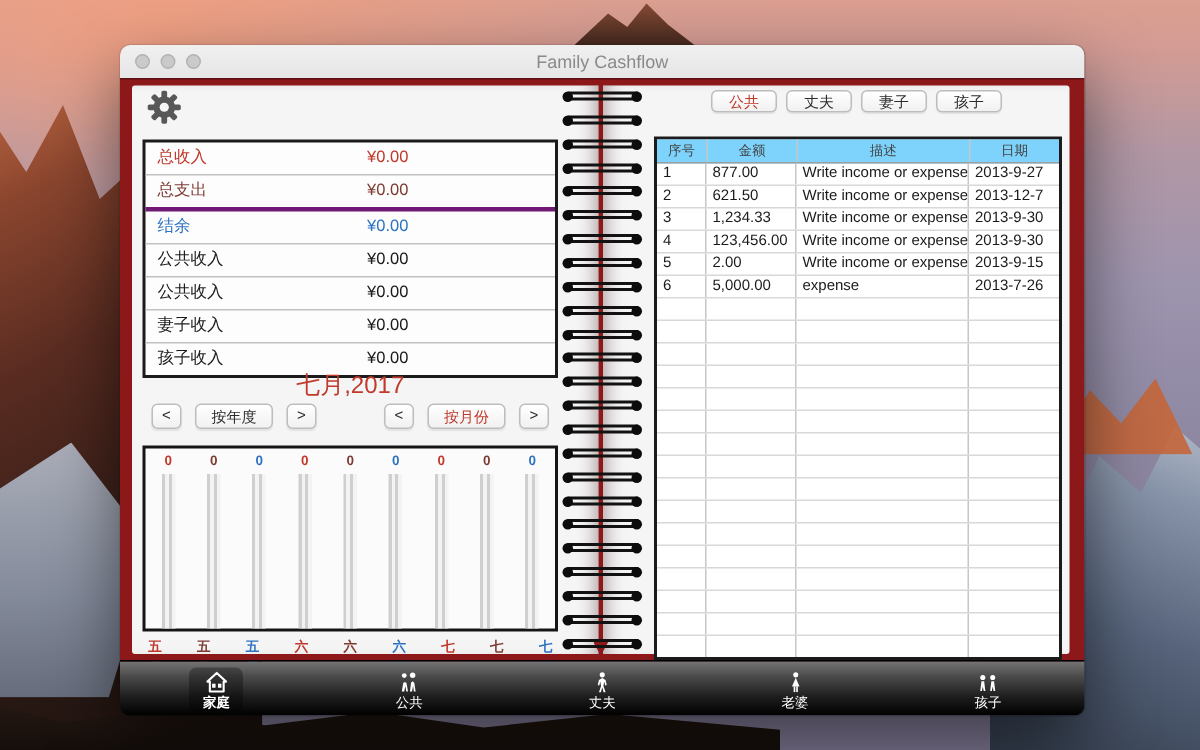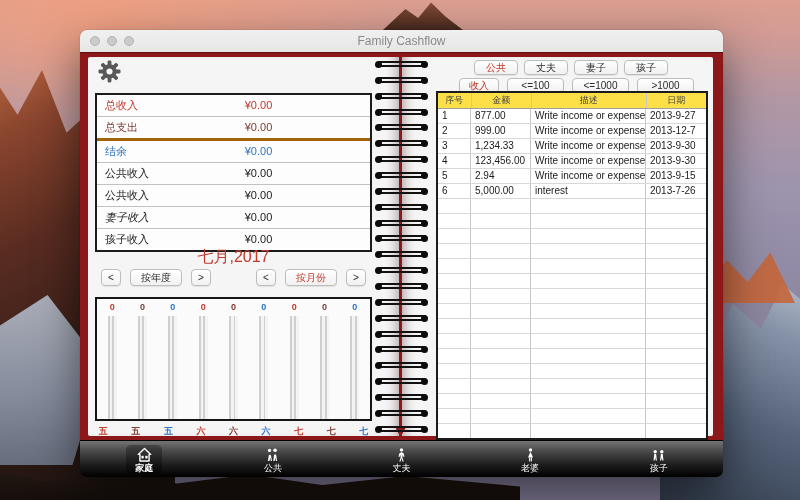--- a/index.html
+++ b/index.html
@@ -58,21 +58,21 @@
   .ring::after{content:"";position:absolute;top:0;left:0;width:7px;height:7px;background:#0c0c0c;
     border-radius:50%;box-shadow:46px 0 0 #0c0c0c;}
 
   
   .gear-btn{position:absolute;left:8px;top:3px;width:26px;height:26px;border:none;background:transparent;
     padding:0;cursor:pointer;}
   .lp-title{position:absolute;left:0;right:40px;top:13px;text-align:center;font-size:13px;color:#2e2e2e;}
   .sum-table{position:absolute;left:7px;top:36px;width:277px;background:#fdfdfd;
     border:2px solid #1b1b1b;box-sizing:border-box;}
   .sum-row{position:relative;height:21px;border-bottom:1px solid #c2c2c2;}
-  .sum-row:nth-child(2){border-bottom:3px solid #a16207;text-decoration:underline;}
+  .sum-row:nth-child(2){border-bottom:3px solid #701a75;text-decoration:underline;}
   .sum-row:last-child{border-bottom:none;}
   .sum-label{position:absolute;left:8px;top:0;line-height:21px;font-size:11px;}
   .sum-value{position:absolute;left:50px;right:0;top:0;line-height:21px;text-align:center;font-size:11px;}
   .period{position:absolute;left:7px;width:277px;top:190px;text-align:center;font-size:16px;color:#c0392b;}
   .controls{position:absolute;left:7px;width:277px;top:212px;display:flex;justify-content:space-between;
     box-sizing:border-box;padding:0 6px;}
   .btn-group{display:flex;gap:9px;}
   .btn{box-sizing:border-box;display:inline-flex;align-items:center;justify-content:center;
     background:linear-gradient(#ffffff,#f1f1f1);border:1px solid #bdbdbd;border-radius:4px;
     font-size:10px;color:#2b2b2b;box-shadow:0 1px 1px rgba(0,0,0,.08);padding:0;
@@ -92,21 +92,21 @@
 
   
   .fil-row1{position:absolute;top:3px;left:72px;display:flex;gap:6px;}
   .fil-row2{position:absolute;top:21px;left:57px;display:flex;gap:8px;}
   .pbtn{height:15px;font-size:10px;border-radius:4px;}
   .fil-row1 .pbtn{width:44px;}
   .fil-row2 .pbtn{width:57px;}
   .fil-row2 .pbtn:first-child{width:40px;}
   .tx-table{position:absolute;left:34px;top:34px;width:272px;border:2px solid #1b1b1b;
     box-sizing:border-box;background:#ffffff;}
-  .thead{display:flex;height:15px;border-bottom:1px solid #9f9f9f;background:#fde047;}
+  .thead{display:flex;height:15px;border-bottom:1px solid #9f9f9f;background:#7dd3fc;}
   .th{font-size:9px;color:#444;text-align:center;line-height:15px;overflow:hidden;white-space:nowrap;}
   .trow{display:flex;height:14px;border-bottom:1px solid #d8d8d8;}
   .trow:last-child{border-bottom:none;}
   .td{font-size:10px;color:#1a1a1a;line-height:14px;overflow:hidden;white-space:nowrap;
     box-sizing:border-box;padding-left:4px;}
   .c0{width:33px;border-right:1px solid #c6c6c6;}
   .c1{width:60px;border-right:1px solid #c6c6c6;}
   .c2{width:115px;border-right:1px solid #c6c6c6;}
   .c3{width:60px;}
 
@@ -184,21 +184,21 @@
               </div>
               <div class="sum-row">
                 <span class="sum-label" style="color: rgb(26, 26, 26);">公共收入</span>
                 <span class="sum-value" style="color: rgb(26, 26, 26);">¥0.00</span>
               </div>
               <div class="sum-row">
                 <span class="sum-label" style="color: rgb(26, 26, 26);">公共收入</span>
                 <span class="sum-value" style="color: rgb(26, 26, 26);">¥0.00</span>
               </div>
               <div class="sum-row">
-                <span class="sum-label" style="color: rgb(26, 26, 26); font-style: italic;">妻子收入</span>
+                <span class="sum-label" style="color: rgb(26, 26, 26);">妻子收入</span>
                 <span class="sum-value" style="color: rgb(26, 26, 26);">¥0.00</span>
               </div>
               <div class="sum-row">
                 <span class="sum-label" style="color: rgb(26, 26, 26);">孩子收入</span>
                 <span class="sum-value" style="color: rgb(26, 26, 26);">¥0.00</span>
               </div>
             </div>
 
           <div class="period">七月,2017</div>
 
@@ -266,68 +266,62 @@
             </div>
         </div>
 
         <div class="page right">
           <div class="fil-row1">
               <button class="btn pbtn accent">公共</button>
               <button class="btn pbtn">丈夫</button>
               <button class="btn pbtn">妻子</button>
               <button class="btn pbtn">孩子</button>
             </div>
-          <div class="fil-row2">
-              <button class="btn pbtn accent">收入</button>
-              <button class="btn pbtn">&lt;=100</button>
-              <button class="btn pbtn">&lt;=1000</button>
-              <button class="btn pbtn">&gt;1000</button>
-            </div>
           <div class="tx-table">
             <div class="thead">
                 <span class="th c0">序号</span>
                 <span class="th c1">金额</span>
                 <span class="th c2">描述</span>
                 <span class="th c3">日期</span>
               </div>
             <div>
                 <div class="trow">
                   <span class="td c0">1</span>
                   <span class="td c1">877.00</span>
                   <span class="td c2">Write income or expense b...</span>
                   <span class="td c3">2013-9-27</span>
                 </div>
                 <div class="trow">
                   <span class="td c0">2</span>
-                  <span class="td c1">999.00</span>
+                  <span class="td c1">621.50</span>
                   <span class="td c2">Write income or expense b...</span>
                   <span class="td c3">2013-12-7</span>
                 </div>
                 <div class="trow">
                   <span class="td c0">3</span>
                   <span class="td c1">1,234.33</span>
                   <span class="td c2">Write income or expense b...</span>
                   <span class="td c3">2013-9-30</span>
                 </div>
                 <div class="trow">
                   <span class="td c0">4</span>
                   <span class="td c1">123,456.00</span>
                   <span class="td c2">Write income or expense b...</span>
                   <span class="td c3">2013-9-30</span>
                 </div>
                 <div class="trow">
                   <span class="td c0">5</span>
-                  <span class="td c1">2.94</span>
+                  <span class="td c1">2.00</span>
                   <span class="td c2">Write income or expense b...</span>
                   <span class="td c3">2013-9-15</span>
                 </div>
                 <div class="trow">
                   <span class="td c0">6</span>
                   <span class="td c1">5,000.00</span>
-                  <span class="td c2">interest</span>
+                  <span class="td c2">expense</span>
                   <span class="td c3">2013-7-26</span>
                 </div>
                 <div class="trow">
                   <span class="td c0"></span>
                   <span class="td c1"></span>
                   <span class="td c2"></span>
                   <span class="td c3"></span>
                 </div>
                 <div class="trow">
                   <span class="td c0"></span>

